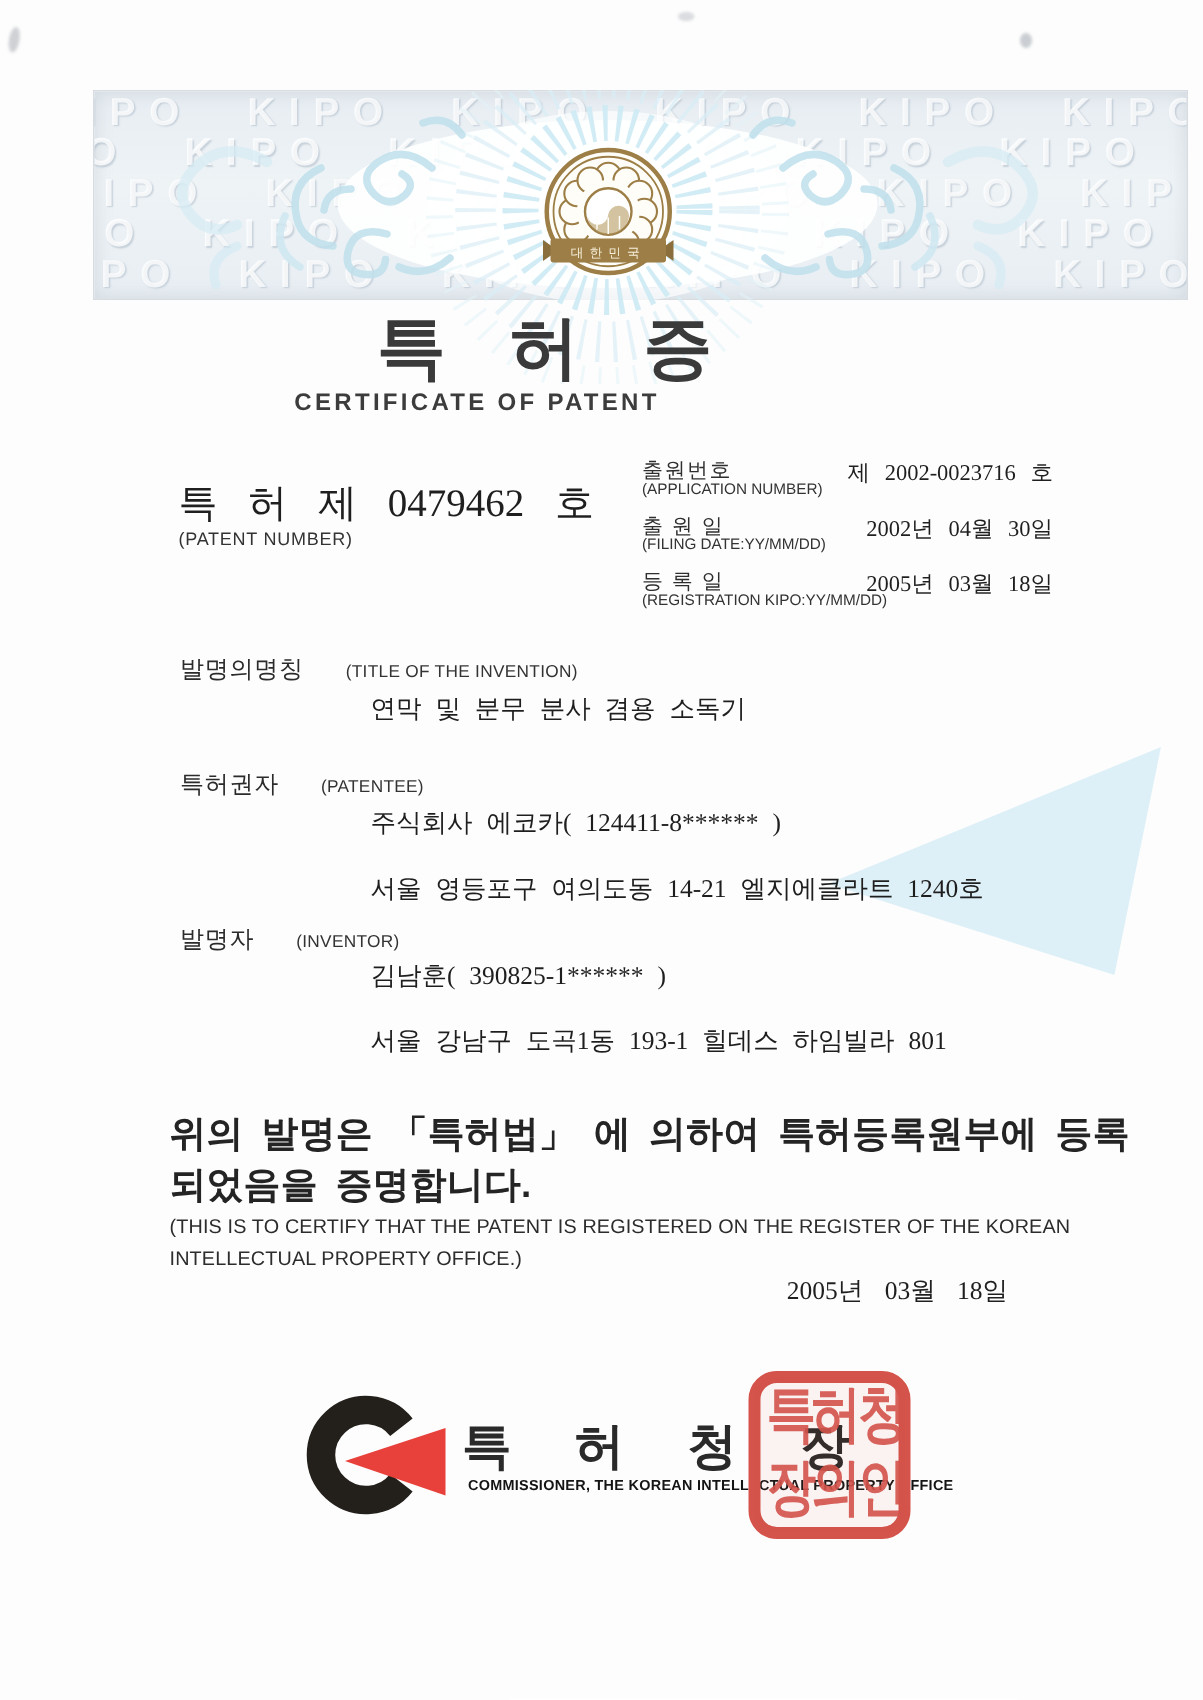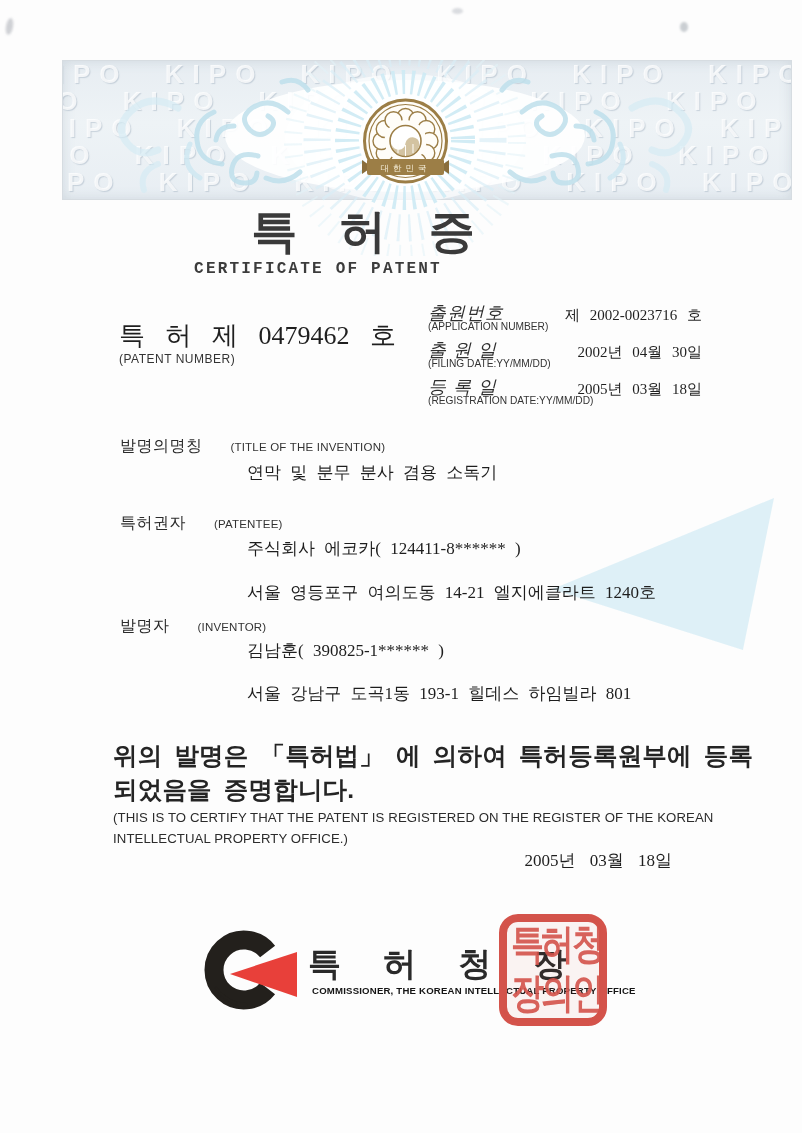--- a/index.html
+++ b/index.html
@@ -39,34 +39,34 @@
   .speck{border-radius:50%;filter:blur(1px);}
 
   
   .title-ko{
     left:0;top:201px;width:728px;text-align:center;
     font-size:46px;font-weight:bold;letter-spacing:2px;word-spacing:26px;
     color:#3a3a3a;
   }
   .title-en{
     left:0;top:260px;width:636px;text-align:center;
-    font-size:16px;font-weight:600;letter-spacing:2.2px;color:#3c3c3c;font-family:Liberation Mono, monospace;
+    font-size:16px;font-weight:600;letter-spacing:2.2px;color:#3c3c3c;
   }
 
   
   .patnum-value{left:119px;top:318px;font-size:26px;color:#1f1f1f;word-spacing:14px;}
   .patnum-sub{left:119px;top:352px;font-size:12px;letter-spacing:.5px;color:#333;}
 
   
   .meta{left:428px;top:306px;width:276px;height:112px;}
   .meta-row{position:absolute;left:0;width:100%;}
   .meta-row:nth-of-type(1){top:0;}
   .meta-row:nth-of-type(2){top:37px;}
   .meta-row:nth-of-type(3){top:74px;}
-  .meta-label{font-size:18px;font-weight:500;letter-spacing:1px;color:#2e2e2e;line-height:15px;font-style:italic;}
+  .meta-label{font-size:14px;font-weight:500;letter-spacing:1px;color:#2e2e2e;line-height:15px;}
   .meta-sub{font-size:10.2px;color:#333;line-height:11px;}
   .meta-value{position:absolute;right:2px;top:0;font-size:15px;color:#1f1f1f;word-spacing:6px;}
 
   
   .sec-label{font-size:16px;font-weight:500;color:#2b2b2b;letter-spacing:.5px;}
   .sec-label .en{font-size:11.5px;font-weight:500;letter-spacing:.2px;color:#333;margin-left:23px;}
   .sec-value{font-size:17px;color:#1e1e1e;word-spacing:5px;}
 
   
   .stmt{font-size:24.5px;font-weight:bold;color:#242424;word-spacing:5px;letter-spacing:.2px;}
@@ -180,21 +180,21 @@
       <div class="meta-sub">(APPLICATION NUMBER)</div>
       <div class="meta-value serif">제 2002-0023716 호</div>
     </div>
     <div class="meta-row">
       <div class="meta-label">출 원 일</div>
       <div class="meta-sub">(FILING DATE:YY/MM/DD)</div>
       <div class="meta-value serif">2002년 04월 30일</div>
     </div>
     <div class="meta-row">
       <div class="meta-label">등 록 일</div>
-      <div class="meta-sub">(REGISTRATION DATE:YY/MM/DD)</div>
+      <div class="meta-sub">(REGISTRATION KIPO:YY/MM/DD)</div>
       <div class="meta-value serif">2005년 03월 18일</div>
     </div>
   </div>
 
   <div class="abs watermark-tri"></div>
 
   <div class="abs sec-label content" style="left:120px;top:436px;">
     <span>발명의명칭</span>
     <span class="en">(TITLE OF THE INVENTION)</span>
   </div>

